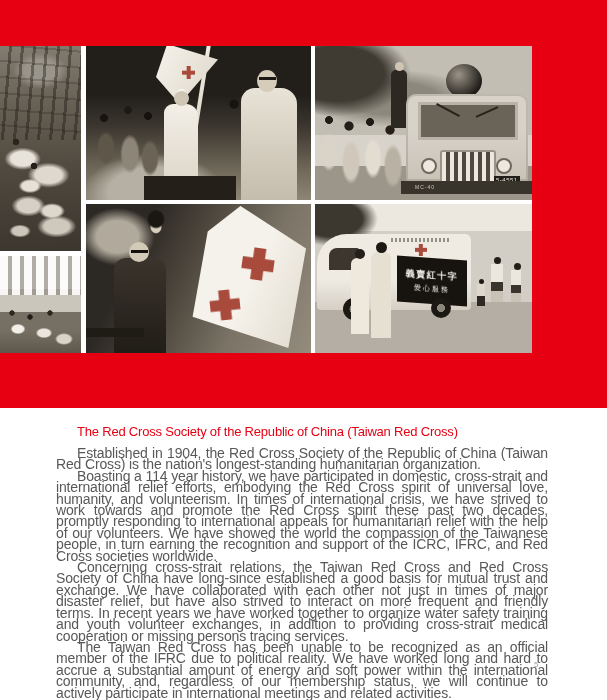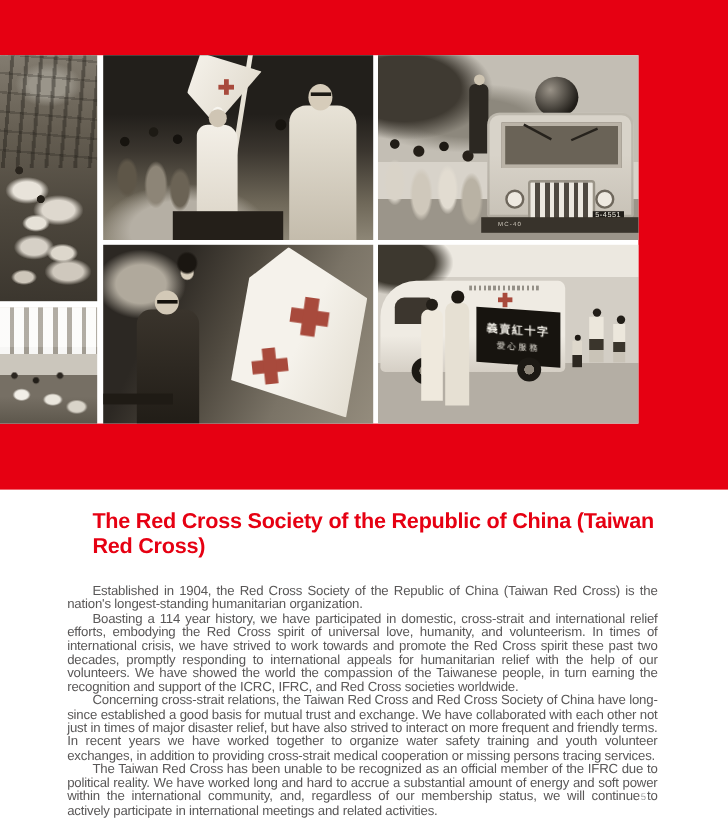--- a/index.html
+++ b/index.html
@@ -178,23 +178,23 @@
   .e-walker::before{content:"";position:absolute;left:3px;top:-7px;width:7px;height:7px;
     border-radius:50%;background:#221e18;}
   .e-walker.wk1{left:176px;top:60px;}
   .e-walker.wk2{left:196px;top:66px;width:10px;height:32px;}
   .e-kid{position:absolute;left:162px;top:80px;width:8px;height:22px;
     background:linear-gradient(#ded8cc 0 55%,#2d2821 55%);}
   .e-kid::before{content:"";position:absolute;left:2px;top:-5px;width:5px;height:5px;
     border-radius:50%;background:#1d1913;}
   
   .article{position:absolute;left:56px;top:424px;width:492px;}
-  .article h1{margin:0 0 22px 21px;font-size:18px;font-weight:bold;
+  .article h1{margin:0 0 9px 21px;font-size:13px;font-weight:normal;
     color:var(--red,#e60012);letter-spacing:-0.2px;}
-  .article p{margin:0;font-size:11px;line-height:11.4px;color:var(--text,#595757);
+  .article p{margin:0;font-size:14px;line-height:11.4px;color:var(--text,#595757);
     text-align:justify;text-indent:21px;letter-spacing:-0.15px;}
   .pageno{position:absolute;left:534px;top:660px;font-size:8px;color:var(--pageno,#9fa0a0);}
 </style>
 </head>
 <body>
 
 <div class="red-band"></div>
 
 <div class="collage">
 

